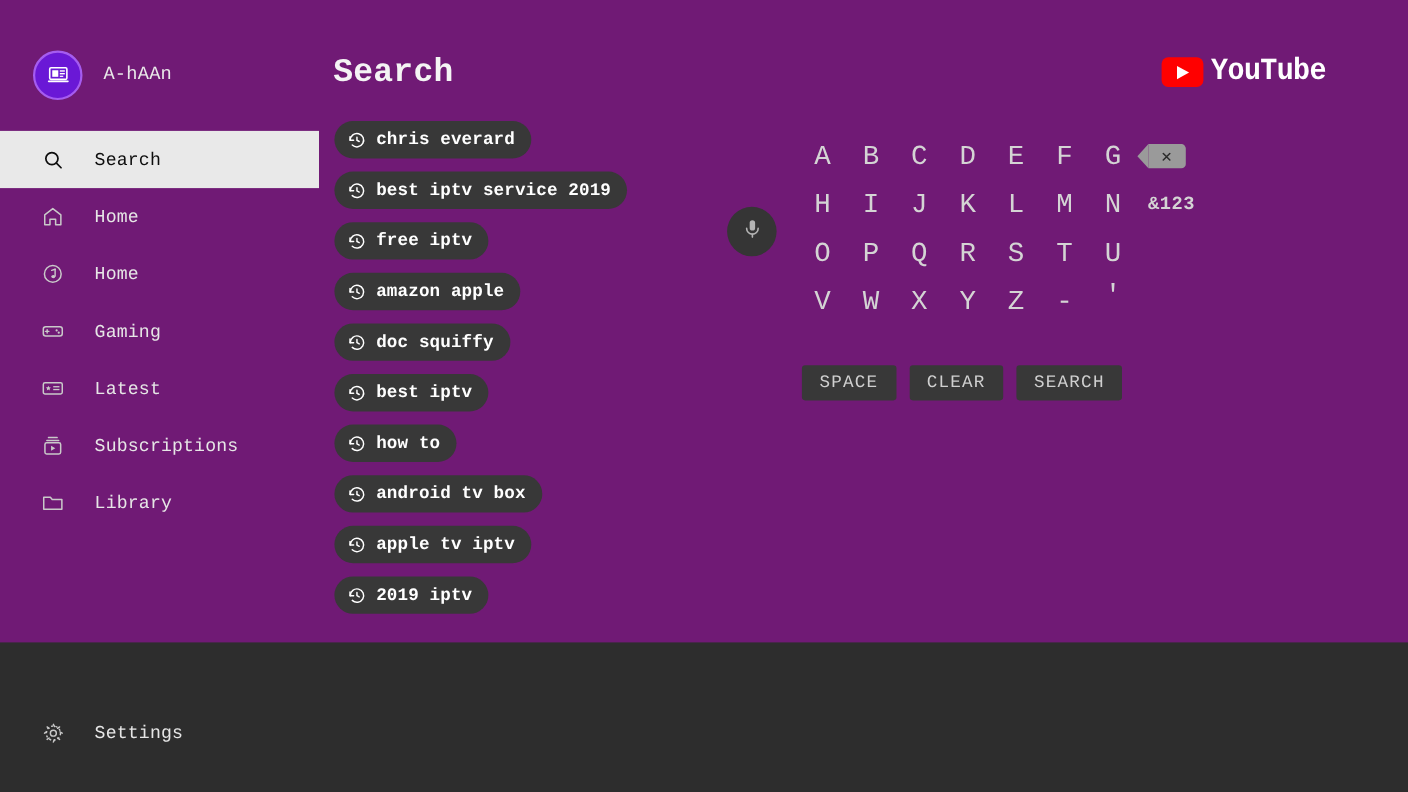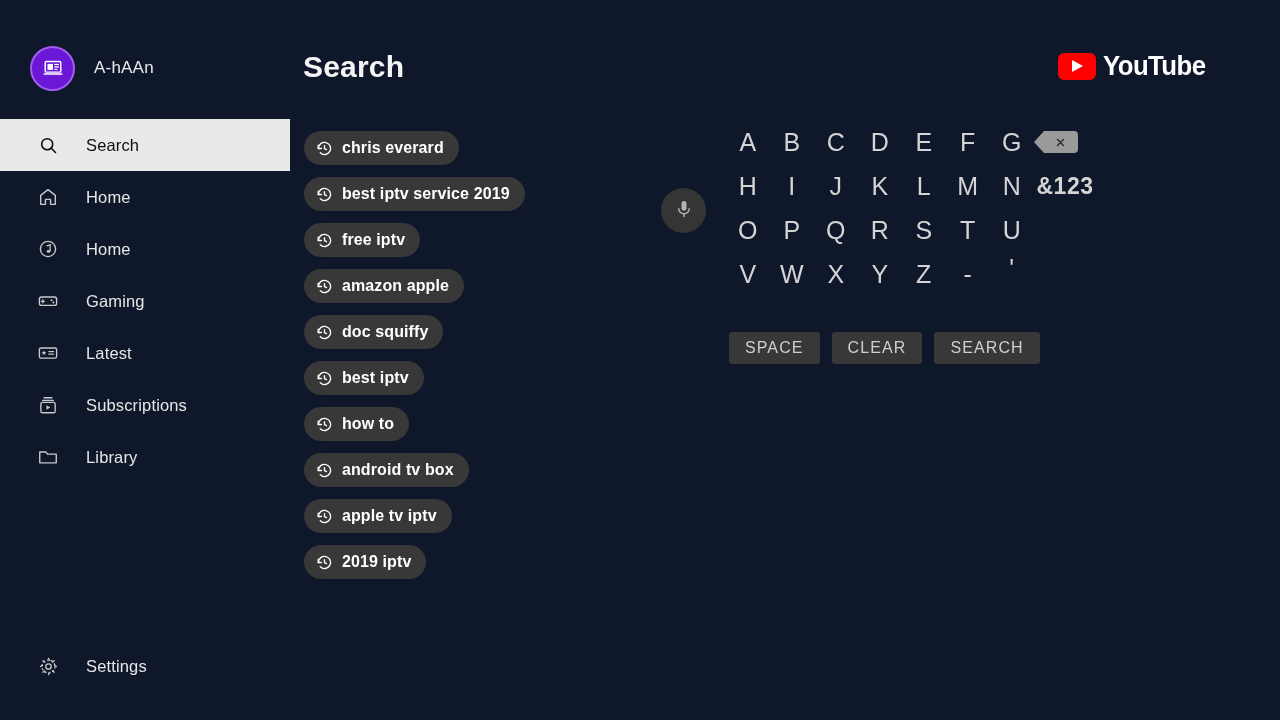--- a/index.html
+++ b/index.html
@@ -2,21 +2,21 @@
 <html><head>
 <meta charset="utf-8">
 <style>
   * { box-sizing: border-box; margin: 0; padding: 0; }
   html, body {
     width: 1280px; height: 720px;
     background: #2d2d2d;
     font-family: "Liberation Sans", sans-serif;
     overflow: hidden;
   }
-  .screen { position: relative; width: 1280px; height: 720px; background: #0f172a; }
+  .screen { position: relative; width: 1280px; height: 584px; background: #701a75; font-family: Liberation Mono, monospace; }
 
   
   .sidebar { position: absolute; left: 0; top: 0; width: 290px; height: 720px; }
 
   .account { display: flex; align-items: center; height: 56px; margin-top: 40px; padding-left: 30px; }
   .avatar {
     width: 45px; height: 45px; border-radius: 50%;
     background: #6a18d6;
     border: 2px solid #a55cf0;
     display: flex; align-items: center; justify-content: center;
@@ -48,21 +48,21 @@
   }
   .yt-logo { position: absolute; right: 66px; top: 50px; display: flex; align-items: center; }
   .yt-mark {
     width: 38px; height: 27px; border-radius: 6px; background: #ff0000;
     display: flex; align-items: center; justify-content: center; margin-right: 7px;
   }
   .yt-tri { width: 0; height: 0; border-left: 11px solid #ffffff; border-top: 6.5px solid transparent; border-bottom: 6.5px solid transparent; margin-left: 2px; }
   .yt-word { color: #ffffff; font-size: 28px; font-weight: bold; letter-spacing: -0.6px; transform: scaleX(.92); transform-origin: left center; }
 
   
-  .suggestions { position: absolute; left: 304px; top: 131px; width: 300px; }
+  .suggestions { position: absolute; left: 304px; top: 110px; width: 300px; }
   .suggestion {
     display: inline-flex; align-items: center;
     height: 34px; padding: 0 15px 0 12px;
     border-radius: 17px; background: #383838;
     margin-bottom: 12px;
   }
   .suggestion-row { display: block; }
   .sg-icon { width: 17px; height: 17px; flex: 0 0 auto; }
   .sg-icon svg { display: block; }
   .sg-label { margin-left: 9px; color: #ffffff; font-size: 16px; font-weight: bold; white-space: nowrap; letter-spacing: .1px; }
@@ -76,21 +76,21 @@
   }
 
   
   .keyboard { position: absolute; left: 726px; top: 120px; }
   .kb-row { display: flex; align-items: center; height: 44px; }
   .key {
     width: 44px; height: 44px;
     display: flex; align-items: center; justify-content: center;
     color: #d4d4d4; font-size: 25px; letter-spacing: .5px;
   }
-  .key.small { font-size: 23px; font-weight: bold; width: 62px; }
+  .key.small { font-size: 17px; font-weight: bold; width: 62px; }
   .key.apos { font-size: 25px; align-items: flex-start; padding-top: 2px; }
   .key-backspace {
     width: 44px; height: 44px; display: flex; align-items: center; justify-content: center;
   }
   .bsp {
     position: relative; width: 34px; height: 22px;
     background: #9a9a9a;
     border-radius: 0 4px 4px 0;
     display: flex; align-items: center; justify-content: center;
     margin-left: 9px;

